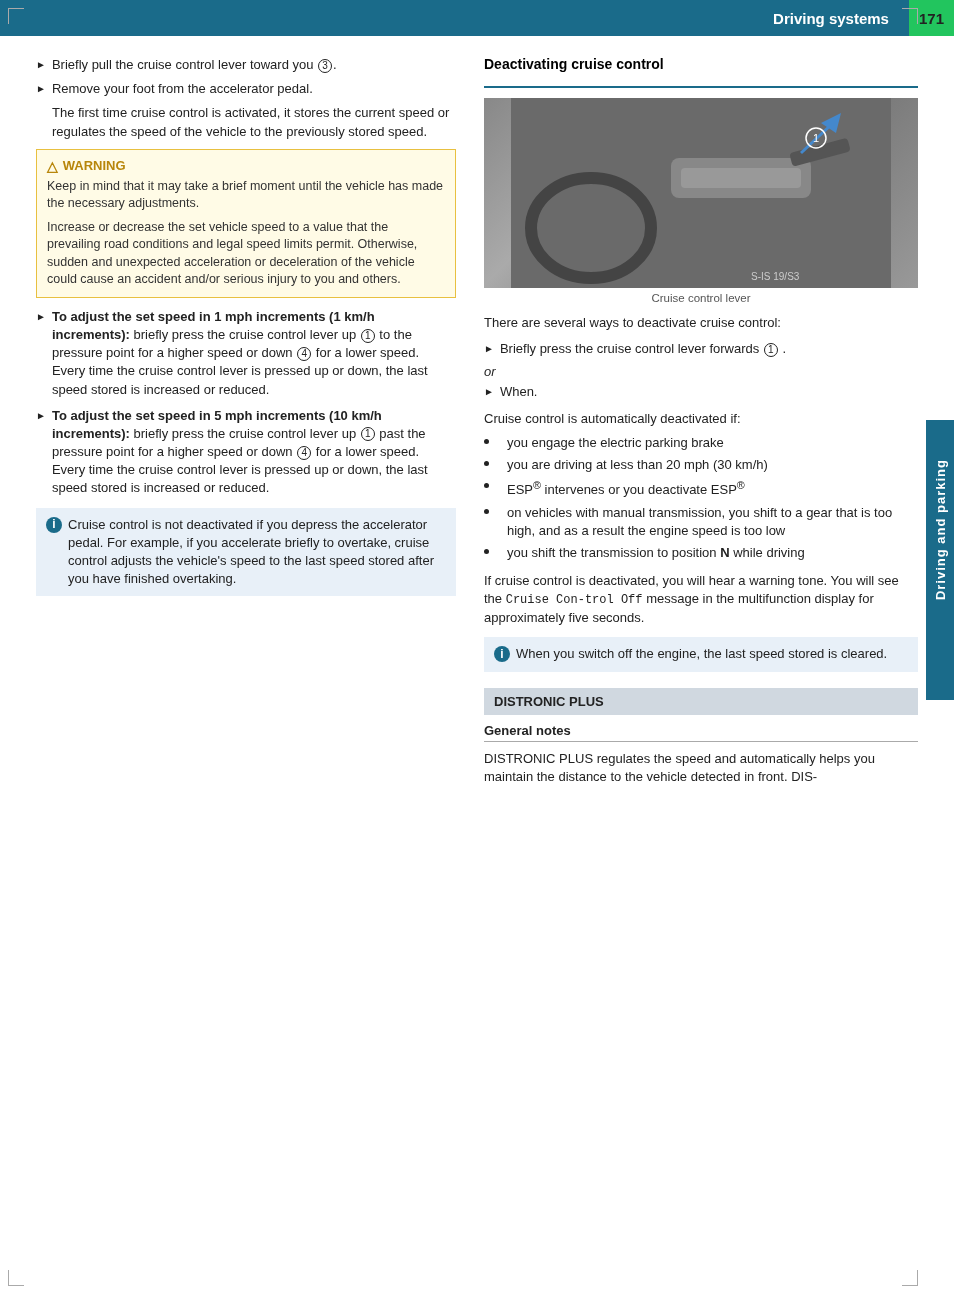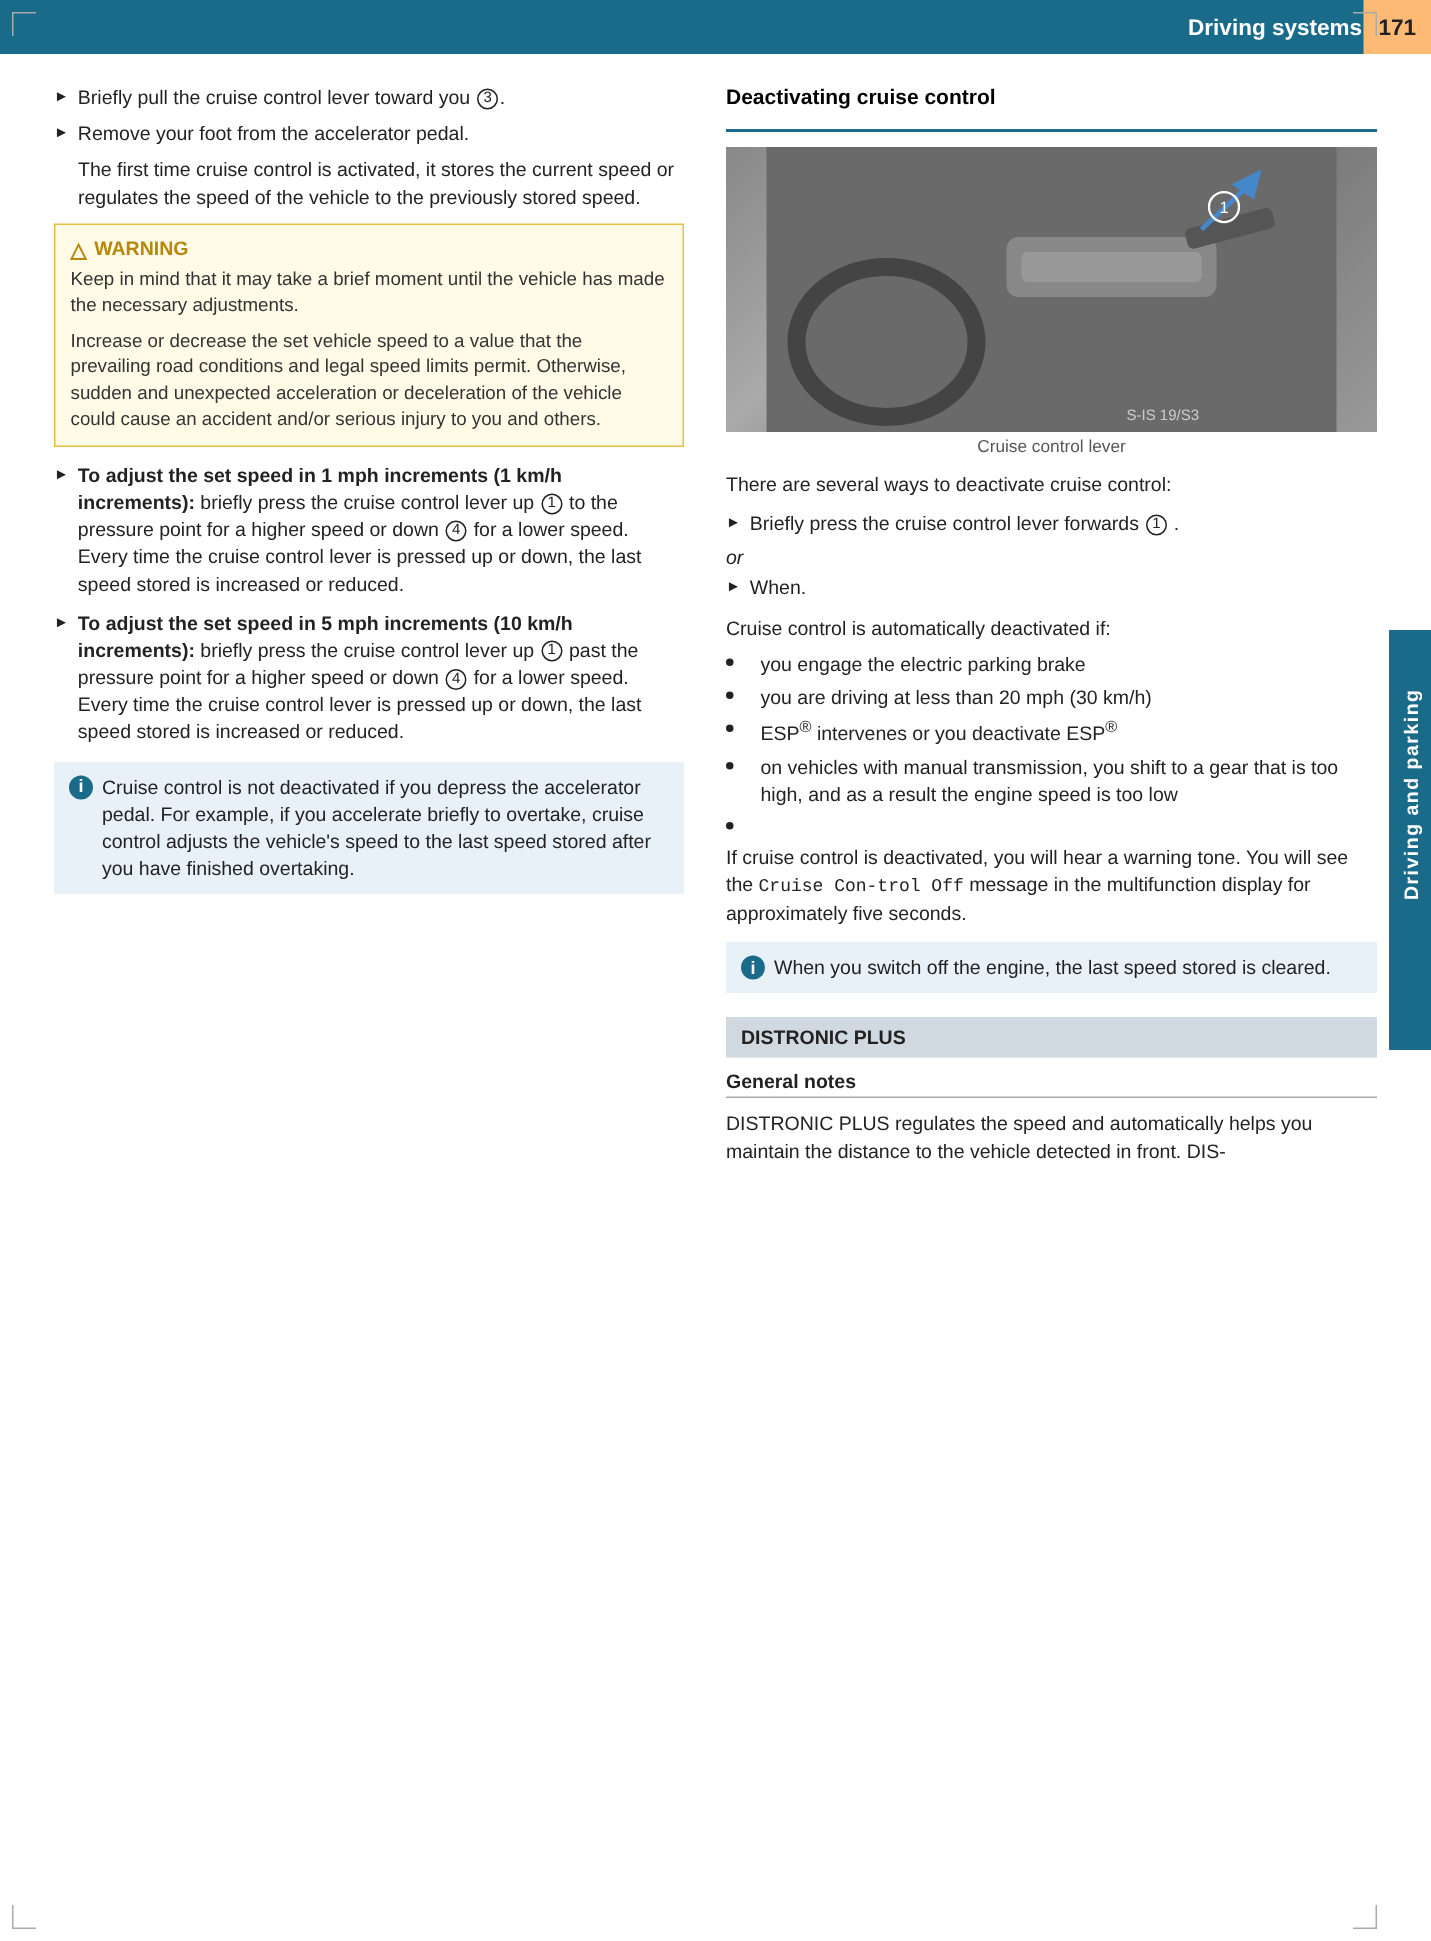--- a/index.html
+++ b/index.html
@@ -19,24 +19,24 @@
       justify-content: flex-end;
       align-items: center;
       background: #1a6b8a;
       height: 36px;
       width: 100%;
     }
     .header-title {
       color: #fff;
       font-size: 15px;
       font-weight: bold;
-      padding-right: 1px;
+      padding-right: 20px;
     }
     .page-number-box {
-      background: #fdba74;
+      background: #22c55e;
       color: #222;
       font-weight: bold;
       font-size: 15px;
       padding: 4px 10px;
       min-width: 44px;
       text-align: center;
       height: 36px;
       display: flex;
       align-items: center;
       justify-content: center;
@@ -445,20 +445,21 @@
       <div class="dot-item">
         <div class="dot"></div>
         <span>ESP<sup>®</sup> intervenes or you deactivate ESP<sup>®</sup></span>
       </div>
       <div class="dot-item">
         <div class="dot"></div>
         <span>on vehicles with manual transmission, you shift to a gear that is too high, and as a result the engine speed is too low</span>
       </div>
       <div class="dot-item">
         <div class="dot"></div>
+        <span>you shift the transmission to position <strong>N</strong> while driving</span>
       </div>
     </div>
 
     <p style="margin: 10px 0 8px 0; line-height: 1.4;">
       <span>If cruise control is deactivated, you will hear a warning tone. You will see the </span><span class="mono">Cruise Con-trol Off</span><span> message in the multifunction display for approximately five seconds.</span>
     </p>
 
     <div class="right-info-box">
       <div class="info-icon">i</div>
       <span class="info-text">When you switch off the engine, the last speed stored is cleared.</span>

